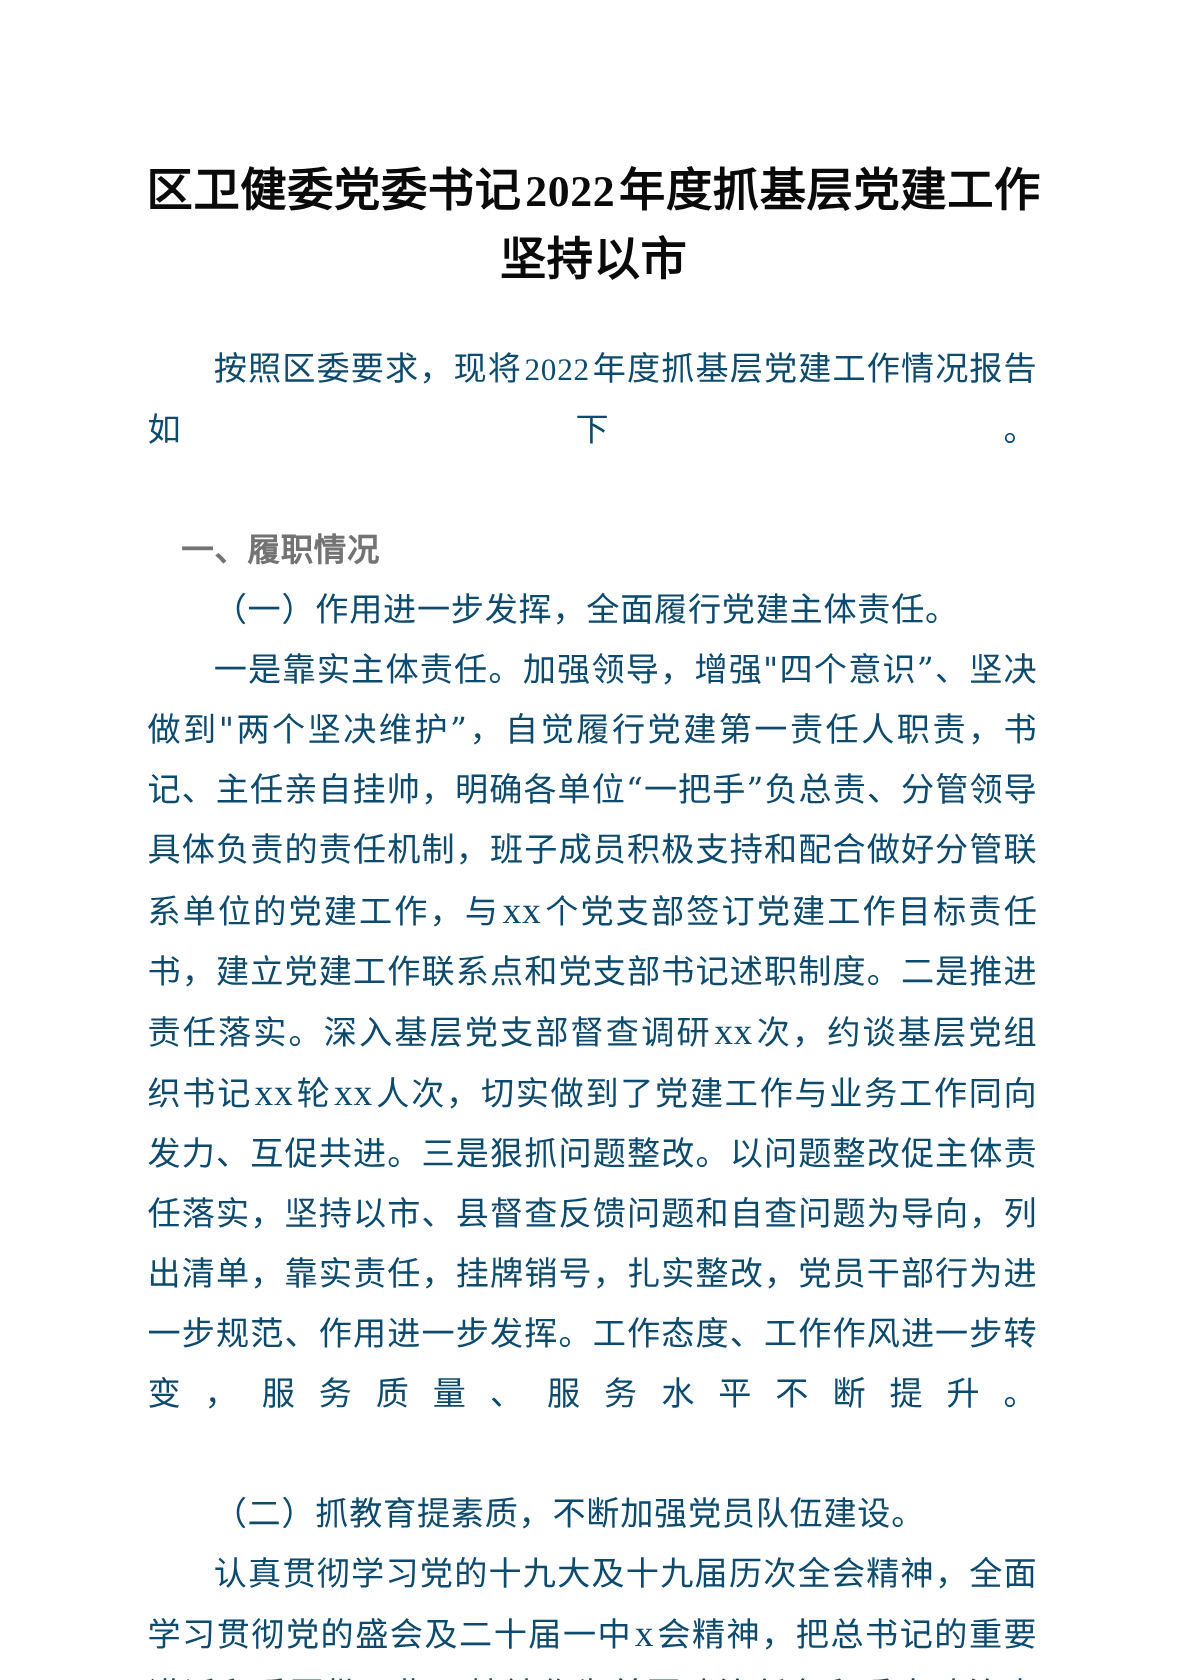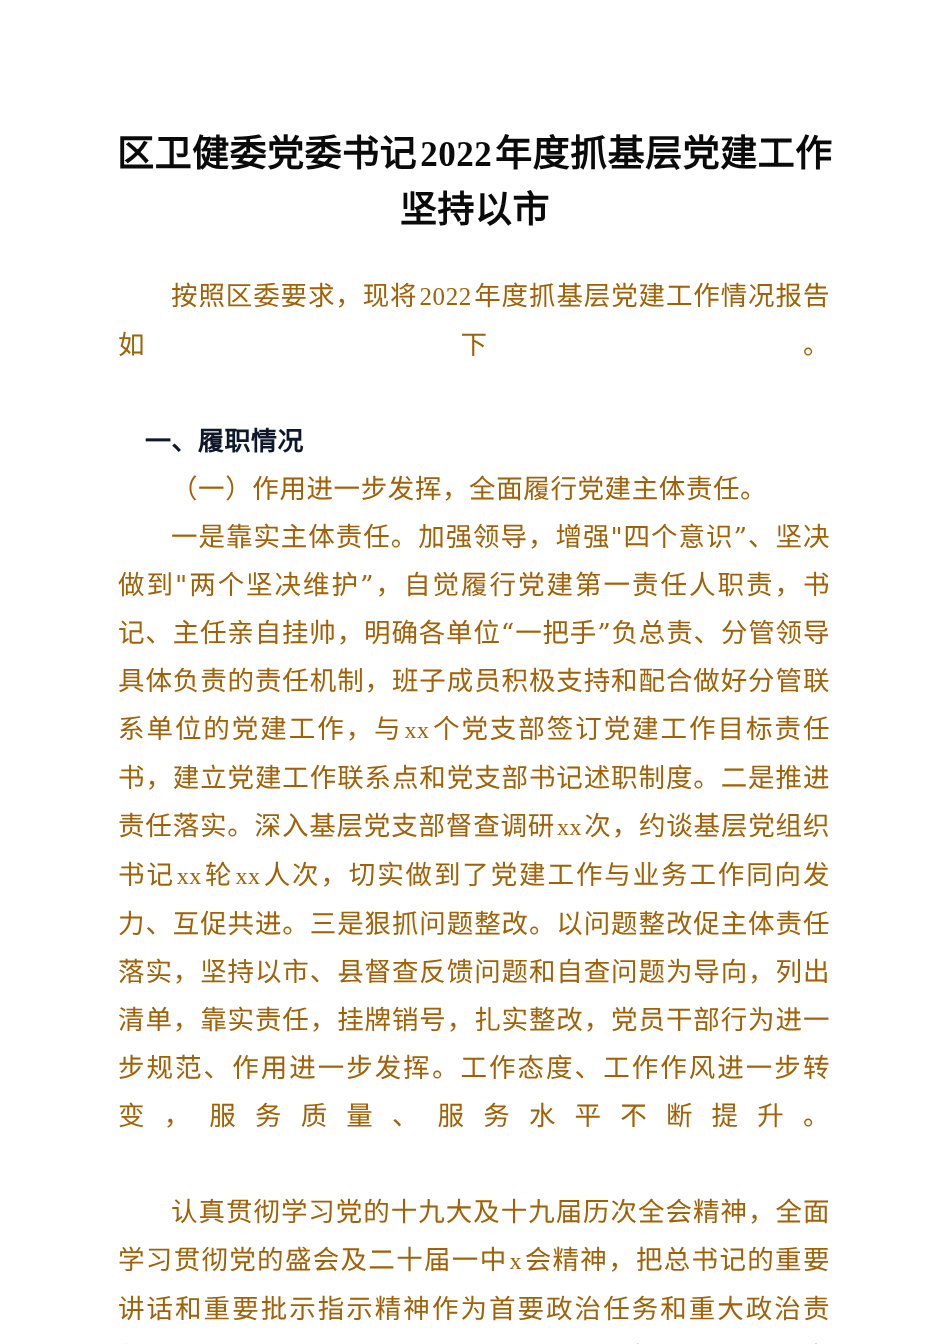--- a/index.html
+++ b/index.html
@@ -40,21 +40,21 @@
     left: 118px;
     top: 272px;
     width: 712px;
   }
 
   
   .p {
     font-family: "DejaVu Serif", "Liberation Serif", serif;
     font-size: 26.5px;
     line-height: 48px;
-    color: #a16207;
+    color: #0c4a6e;
     margin: 0;
     text-align: justify;
     text-justify: inter-character;
     text-indent: 53px;
     letter-spacing: 0.6px;
     word-break: break-all;
     -ms-hyphens: none;
     hyphens: none;
   }
   
@@ -64,35 +64,35 @@
     width: 100%;
     height: 0;
   }
 
   
   .h-sans {
     font-family: "DejaVu Sans", "Liberation Sans", sans-serif;
     font-weight: bold;
     font-size: 26px;
     line-height: 48px;
-    color: #0f172a;
+    color: #737373;
     margin: 0;
     text-indent: 27px;
     letter-spacing: 0.5px;
   }
 
   
   .p.subhead {
     text-indent: 53px;
   }
 
   
   .lat {
     font-family: "Liberation Serif", "DejaVu Serif", serif;
-    font-size: 24px;
+    font-size: 30px;
     letter-spacing: 0.5px;
     padding: 0 2px;
   }
   .num {
     font-family: "Liberation Serif", "DejaVu Serif", serif;
     font-size: 25px;
     padding: 0 2px;
   }
   .title-num {
     font-family: "Liberation Serif", "DejaVu Serif", serif;
@@ -114,17 +114,18 @@
   <div class="body-block">
 
     <p class="p stretch">按照区委要求，现将<span class="num">2022</span>年度抓基层党建工作情况报告如下。</p>
 
     <p class="h-sans">一、履职情况</p>
 
     <p class="p subhead">（一）作用进一步发挥，全面履行党建主体责任。</p>
 
     <p class="p stretch">一是靠实主体责任。加强领导，增强"四个意识”、坚决做到"两个坚决维护”，自觉履行党建第一责任人职责，书记、主任亲自挂帅，明确各单位“一把手”负总责、分管领导具体负责的责任机制，班子成员积极支持和配合做好分管联系单位的党建工作，与<span class="lat">xx</span>个党支部签订党建工作目标责任书，建立党建工作联系点和党支部书记述职制度。二是推进责任落实。深入基层党支部督查调研<span class="lat">xx</span>次，约谈基层党组织书记<span class="lat">xx</span>轮<span class="lat">xx</span>人次，切实做到了党建工作与业务工作同向发力、互促共进。三是狠抓问题整改。以问题整改促主体责任落实，坚持以市、县督查反馈问题和自查问题为导向，列出清单，靠实责任，挂牌销号，扎实整改，党员干部行为进一步规范、作用进一步发挥。工作态度、工作作风进一步转变，服务质量、服务水平不断提升。</p>
 
+    <p class="p subhead">（二）抓教育提素质，不断加强党员队伍建设。</p>
 
     <p class="p stretch">认真贯彻学习党的十九大及十九届历次全会精神，全面学习贯彻党的盛会及二十届一中<span class="lat">x</span>会精神，把总书记的重要讲话和重要批示指示精神作为首要政治任务和重大政治责任，紧扣省</p>
 
   </div>
 </div>
 
 </body></html>

